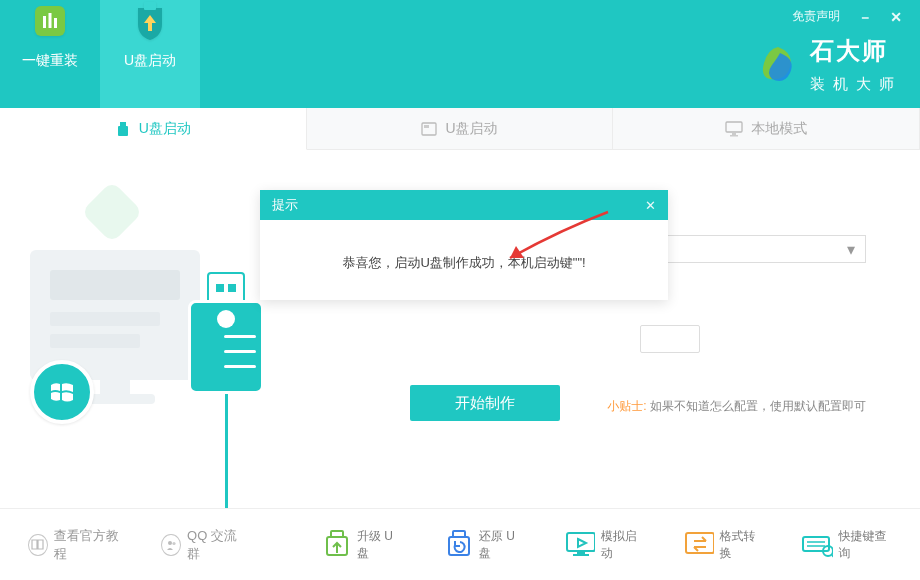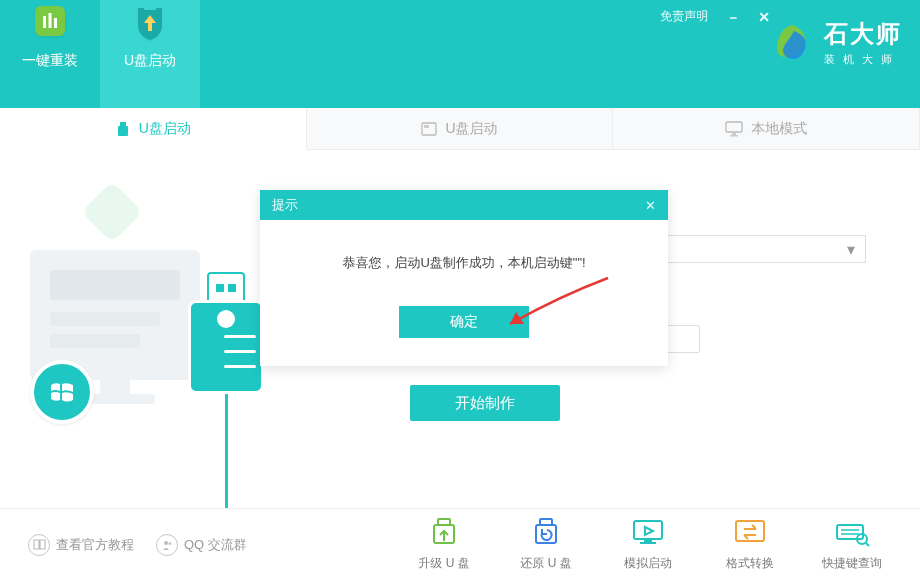--- a/index.html
+++ b/index.html
@@ -4,27 +4,27 @@
 <style>
 * { margin: 0; padding: 0; box-sizing: border-box; font-family: "Microsoft YaHei", Arial, sans-serif; }
 body { width: 920px; height: 580px; overflow: hidden; background: #fff; position: relative; }
 
 
 .header { height: 108px; background: #1fc7c2; display: flex; align-items: stretch; position: relative; }
 .nav-item { width: 100px; display: flex; flex-direction: column; align-items: center; justify-content: flex-start; gap: 10px; color: #fff; font-size: 14px; cursor: pointer; }
 .nav-item.active { background: #3ad7d2; }
 .nav-icon { width: 42px; height: 42px; display: flex; align-items: center; justify-content: center; }
 .nav-icon svg { filter: drop-shadow(0 1px 1px rgba(0,0,0,.08)); }
-.header-right { margin-left: auto; display: flex; flex-direction: row; align-items: flex-start; padding: 8px 18px 0 0; }
+.header-right { margin-left: auto; display: flex; flex-direction: column; align-items: flex-end; padding: 8px 18px 0 0; }
 .win-row { display: flex; align-items: center; gap: 18px; color: #e9fbfa; font-size: 12px; }
 .win-ctrl { cursor: pointer; font-weight: bold; font-size: 14px; line-height: 1; }
 .brand-row { display: flex; align-items: center; gap: 10px; margin-top: 10px; }
 .brand-text { display: flex; flex-direction: column; color: #fff; }
 .brand-title { font-size: 24px; font-weight: 600; letter-spacing: 2px; }
-.brand-sub { font-size: 11px; letter-spacing: 8px; opacity: .95; margin-top: 2px; }
+.brand-sub { font-size: 15px; letter-spacing: 8px; opacity: .95; margin-top: 8px; }
 
 
 .mode-tabs { height: 42px; display: flex; background: #f8f9fa; }
 .mode-tab { flex: 1; display: flex; align-items: center; justify-content: center; gap: 8px; font-size: 14px; color: #aaa; border-bottom: 1px solid #ececec; border-right: 1px solid #ececec; cursor: pointer; }
 .mode-tab.active { color: #1fc7c2; border-bottom: 1px solid #fff; background: #fff; }
 
 
 .main { position: relative; height: calc(100% - 108px - 42px - 72px); background: #fff; }
 
 
@@ -57,25 +57,25 @@
 
 
 .modal { position: absolute; left: 260px; top: 40px; width: 408px; background: #fff; box-shadow: 0 3px 12px rgba(0,0,0,.12); z-index: 50; }
 .modal-header { height: 30px; background: #1fc7c2; color: #fff; font-size: 13px; display: flex; align-items: center; padding: 0 12px; justify-content: space-between; }
 .modal-close { cursor: pointer; opacity: .9; font-size: 13px; }
 .modal-body { padding: 34px 20px 28px; font-size: 13px; color: #444; text-align: center; position: relative; }
 .modal-ok { width: 130px; height: 32px; background: #1fc7c2; color: #fff; font-size: 14px; margin: 34px auto 0; display: flex; align-items: center; justify-content: center; cursor: pointer; }
 .arrow { position: absolute; right: 58px; bottom: 30px; width: 120px; height: 60px; pointer-events: none; }
 
 
-.bottom { position: absolute; left: 0; right: 0; bottom: 0; height: 72px; border-top: 1px solid #eee; display: flex; align-items: center; padding: 0 28px; gap: 22px; background: #fff; }
+.bottom { position: absolute; left: 0; right: 0; bottom: 0; height: 72px; border-top: 1px solid #eee; display: flex; align-items: center; padding: 0 28px; gap: 38px; background: #fff; }
 .pill { display: flex; align-items: center; gap: 6px; color: #999; font-size: 13px; cursor: pointer; }
 .pill .circ { width: 22px; height: 22px; border: 1.5px solid #c7c7c7; border-radius: 50%; display: flex; align-items: center; justify-content: center; }
 .spacer { flex: 1; }
-.tool { display: flex; flex-direction: column; align-items: center; gap: 6px; font-size: 12px; color: #7b7b7b; cursor: pointer; min-width: 80px; }
+.tool { display: flex; flex-direction: row; align-items: center; gap: 6px; font-size: 12px; color: #7b7b7b; cursor: pointer; min-width: 80px; }
 .tool svg { width: 36px; height: 32px; }
 </style>
 </head>
 <body>
 
 <div class="header">
   <div class="nav-item">
     <div class="nav-icon">
       <svg width="42" height="42">
           <rect x="6" y="6" width="30" height="30" rx="6" fill="#7ac943"></rect>
@@ -174,31 +174,32 @@
   <div class="dropdown">
     <span>▾</span>
   </div>
 
   <div class="box-outline"></div>
 
   <div class="start-btn">
     <span>开始制作</span>
   </div>
 
+  <div class="hint-row">
+    <span class="tip">小贴士:</span>
+    <span>如果不知道怎么配置，使用默认配置即可</span>
+  </div>
 
   <div class="modal">
     <div class="modal-header">
       <span>提示</span>
       <span class="modal-close">✕</span>
     </div>
     <div class="modal-body">
       <div>恭喜您，启动U盘制作成功，本机启动键""!</div>
-      <div class="modal-ok">
-        <span>确定</span>
-      </div>
       <svg class="arrow" viewBox="0 0 120 60">
           <path d="M118 2 Q70 20 20 48" stroke="#e53935" stroke-width="2.5" fill="none"></path>
           <path d="M20 48 L34 48 L26 36 Z" fill="#e53935"></path>
         </svg>
     </div>
   </div>
 </div>
 
 <div class="bottom">
   <div class="pill">

